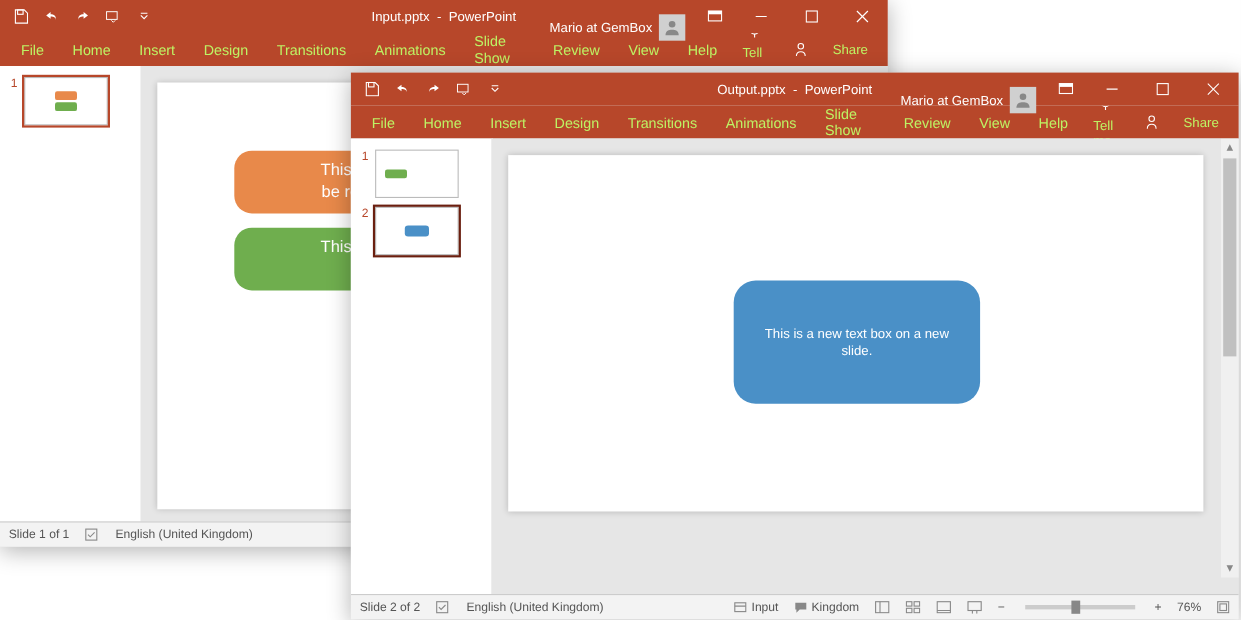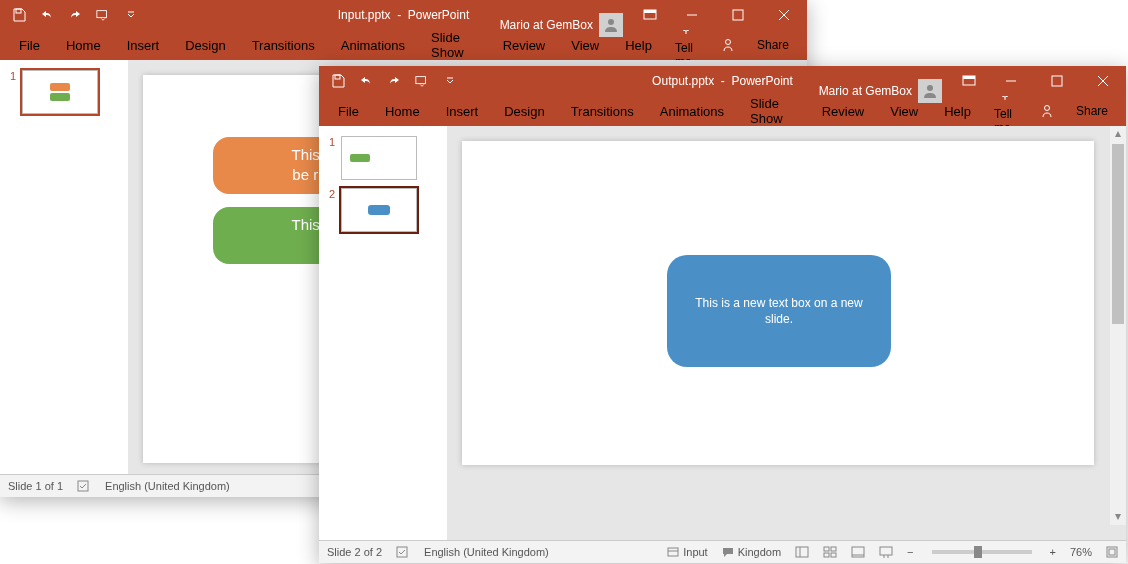--- a/index.html
+++ b/index.html
@@ -7,21 +7,21 @@
 .titlebar{background:#B7472A;height:30px;display:flex;align-items:center;color:#fff;position:relative;}
 .qat{display:flex;align-items:center;gap:14px;padding-left:12px;}
 .qat .ic{width:14px;height:14px;display:flex;align-items:center;justify-content:center;}
 .title-center{position:absolute;left:50%;transform:translateX(-50%);font-size:12px;white-space:nowrap;}
 .title-right{margin-left:auto;display:flex;align-items:center;gap:4px;}
 .user-block{display:flex;align-items:center;gap:6px;padding:0 8px;font-size:12px;margin-top:20px;}
 .avatar{width:24px;height:24px;background:#d0d0d0;display:flex;align-items:center;justify-content:center;}
 .win-btns{display:flex;}
 .win-btn{width:46px;height:30px;display:flex;align-items:center;justify-content:center;}
 .ribbon-icon{width:30px;height:30px;display:flex;align-items:center;justify-content:center;}
-.tabs{background:#B7472A;height:30px;display:flex;align-items:center;color:#000000;padding:0 6px;}
+.tabs{background:#B7472A;height:30px;display:flex;align-items:center;color:#bef264;padding:0 6px;}
 .tab{padding:0 13px;height:30px;display:flex;align-items:center;font-size:13px;cursor:pointer;}
 .tab-right{margin-left:auto;display:flex;align-items:center;gap:6px;}
 .tell-me{display:flex;align-items:flex-end;gap:6px;padding:0 10px;flex-direction:column;}
 .share{display:flex;align-items:flex-end;gap:22px;padding:0 12px;}
 .body-area{position:absolute;top:60px;bottom:22px;left:0;right:0;background:#e6e6e6;}
 .thumb-strip{position:absolute;top:0;bottom:0;left:0;width:128px;background:#fff;border-right:1px solid #ccc;padding-top:6px;}
 .thumb-row{display:flex;align-items:flex-start;gap:6px;padding:4px 6px;}
 .thumb-num{width:10px;text-align:right;font-size:11px;color:#B7472A;}
 .thumb{width:74px;height:42px;background:#fff;border:1px solid #bbb;display:flex;align-items:center;justify-content:center;flex-direction:column;gap:2px;}
 .thumb.selected{outline:2px solid #B7472A;}

